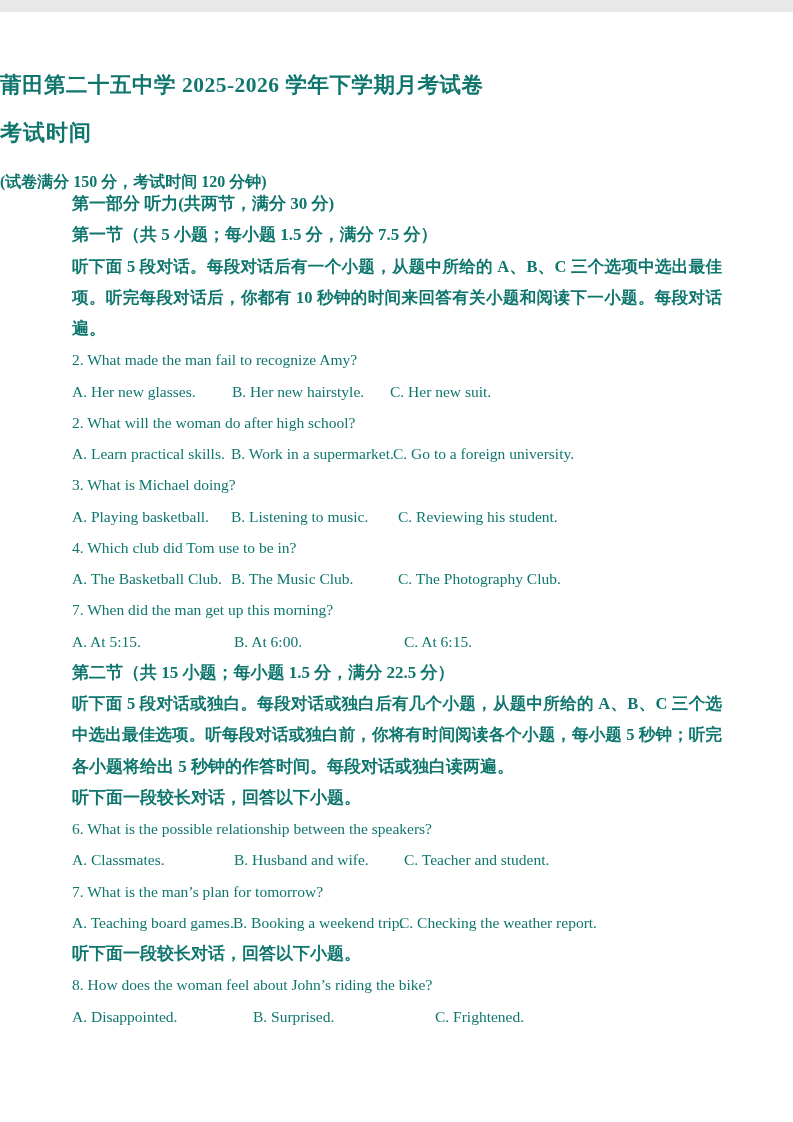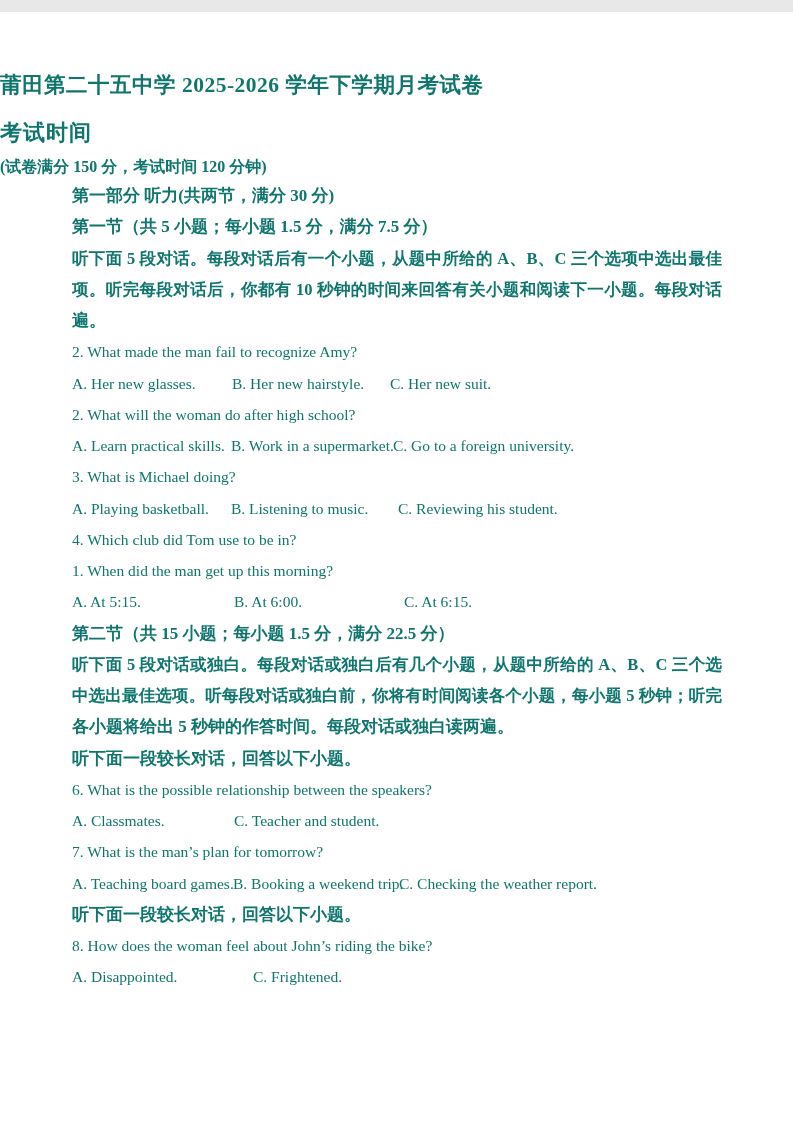--- a/index.html
+++ b/index.html
@@ -7,22 +7,22 @@
     position:relative;
     width:793px;height:1122px;
     margin:12px auto;
     background:#ffffff;
     font-family:"Liberation Serif","DejaVu Serif",serif;
     color:#0f766e;
     overflow:hidden;
   }
   .doc-title{position:absolute;left:0;top:58px;width:793px;font-size:21.5px;font-weight:bold;line-height:30px;letter-spacing:.5px;}
   .doc-subtitle{position:absolute;left:0;top:106px;width:793px;font-size:22px;font-weight:bold;line-height:30px;letter-spacing:1px;}
-  .doc-info{position:absolute;left:0;top:143px;width:793px;font-size:16px;font-weight:bold;line-height:24px;}
-  .body-text{position:absolute;left:72px;top:168px;width:650px;}
+  .doc-info{position:absolute;left:0;top:158px;width:793px;font-size:16px;font-weight:bold;line-height:24px;}
+  .body-text{position:absolute;left:72px;top:176px;width:650px;}
   .line{height:31.25px;line-height:31.25px;white-space:nowrap;}
   .zh{font-weight:bold;font-size:17px;}
   .fill{font-size:16.5px;white-space:normal;text-align:justify;text-align-last:justify;overflow:hidden;}
   .en{font-size:15.5px;font-weight:normal;}
   .opts{display:flex;}
   .opt{display:inline-block;flex-shrink:0;white-space:nowrap;}
   .bottom-edge{position:absolute;left:0;bottom:0;width:793px;height:2px;background:#7a7a7a;}
 </style>
 </head>
 <body>
@@ -57,53 +57,60 @@
     </div>
 
     <div class="line en">3. What is Michael doing?</div>
     <div class="line en opts">
       <span class="opt" style="width:159px">A. Playing basketball.</span>
       <span class="opt" style="width:167px">B. Listening to music.</span>
       <span class="opt">C. Reviewing his student.</span>
     </div>
 
     <div class="line en">4. Which club did Tom use to be in?</div>
+    <div class="line en opts">
+      <span class="opt" style="width:159px">A. The Basketball Club.</span>
+      <span class="opt" style="width:167px">B. The Music Club.</span>
+      <span class="opt">C. The Photography Club.</span>
+    </div>
 
-    <div class="line en">1. When did the man get up this morning?</div>
+    <div class="line en">7. When did the man get up this morning?</div>
     <div class="line en opts">
       <span class="opt" style="width:162px">A. At 5:15.</span>
       <span class="opt" style="width:170px">B. At 6:00.</span>
       <span class="opt">C. At 6:15.</span>
     </div>
 
     <div class="line zh">第二节（共 15 小题；每小题 1.5 分，满分 22.5 分）</div>
 
     <div class="line zh fill">听下面 5 段对话或独白。每段对话或独白后有几个小题，从题中所给的 A、B、C 三个选项</div>
     <div class="line zh fill">中选出最佳选项。听每段对话或独白前，你将有时间阅读各个小题，每小题 5 秒钟；听完后，</div>
     <div class="line zh">各小题将给出 5 秒钟的作答时间。每段对话或独白读两遍。</div>
 
     <div class="line zh">听下面一段较长对话，回答以下小题。</div>
 
     <div class="line en">6. What is the possible relationship between the speakers?</div>
     <div class="line en opts">
       <span class="opt" style="width:162px">A. Classmates.</span>
+      <span class="opt" style="width:170px">B. Husband and wife.</span>
       <span class="opt">C. Teacher and student.</span>
     </div>
 
     <div class="line en">7. What is the man’s plan for tomorrow?</div>
     <div class="line en opts">
       <span class="opt" style="width:161px">A. Teaching board games.</span>
       <span class="opt" style="width:166px">B. Booking a weekend trip.</span>
       <span class="opt">C. Checking the weather report.</span>
     </div>
 
     <div class="line zh">听下面一段较长对话，回答以下小题。</div>
 
     <div class="line en">8. How does the woman feel about John’s riding the bike?</div>
     <div class="line en opts">
       <span class="opt" style="width:181px">A. Disappointed.</span>
+      <span class="opt" style="width:182px">B. Surprised.</span>
       <span class="opt">C. Frightened.</span>
     </div>
 
   </div>
 
   <div class="bottom-edge"></div>
 </div>
 
 </body></html>

